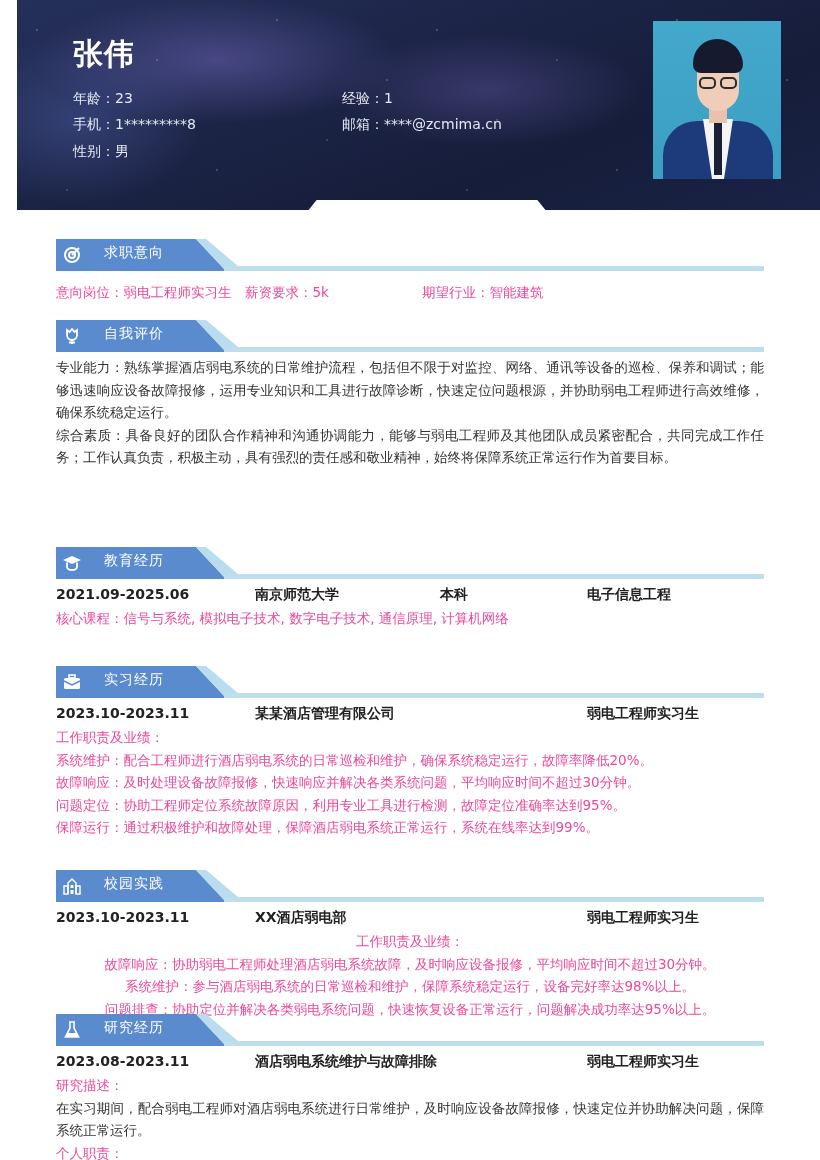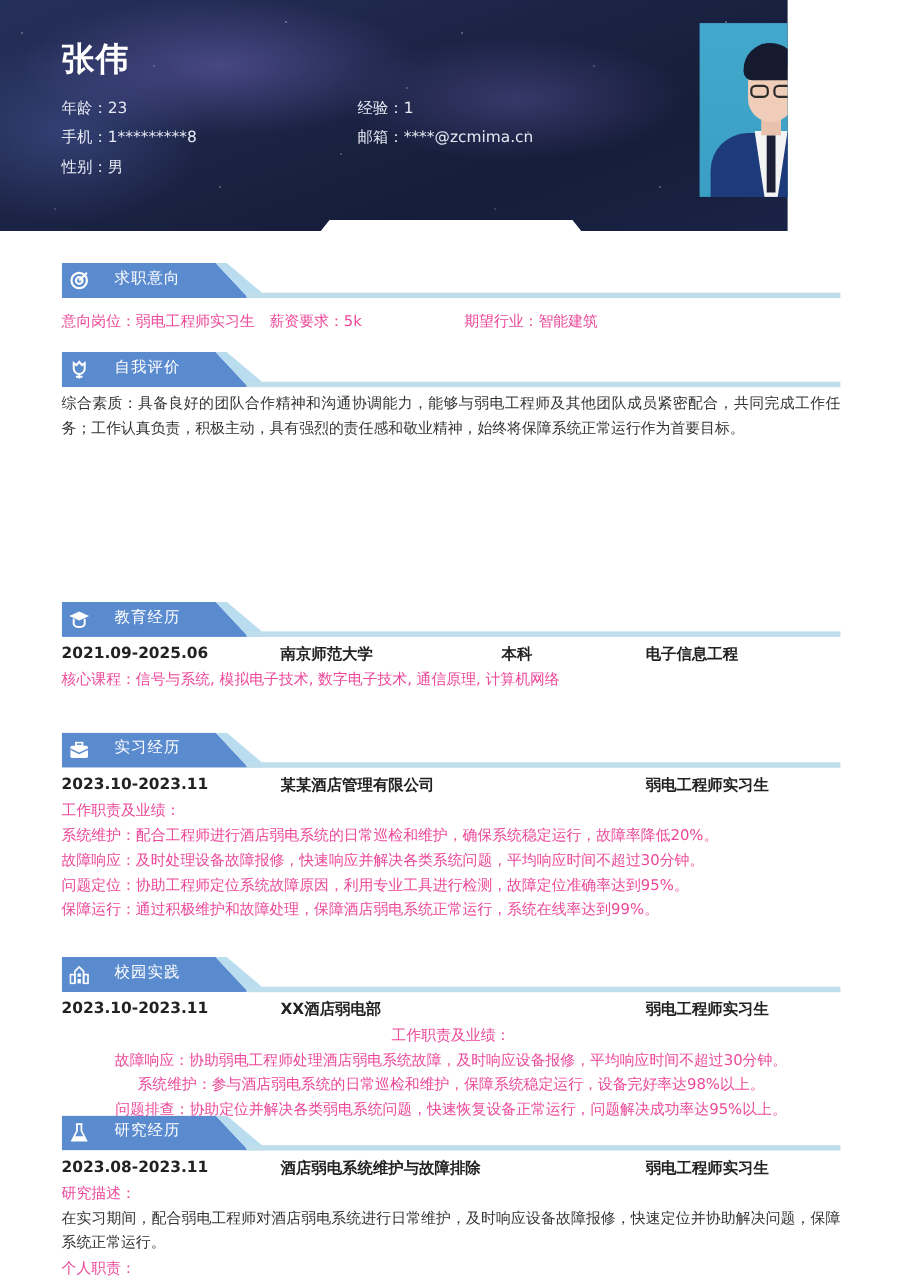--- a/index.html
+++ b/index.html
@@ -1,21 +1,21 @@
 <!DOCTYPE html>
 <html><head>
 <meta charset="utf-8">
 <style>
   * { box-sizing: border-box; margin: 0; padding: 0; }
   html, body { width: 820px; height: 1160px; overflow: hidden; background: #ffffff; }
   body { font-family: "DejaVu Sans", "Liberation Sans", sans-serif; color: #333333; position: relative; }
 
   
   .banner {
-    position: absolute; left: 0; top: 0; width: 716px; height: 210px;
+    position: absolute; left: 17px; top: 0; width: 804px; height: 210px;
     background:
       radial-gradient(ellipse 260px 90px at 200px 60px, rgba(120,110,200,0.45), transparent 70%),
       radial-gradient(ellipse 220px 80px at 470px 90px, rgba(110,100,180,0.35), transparent 70%),
       radial-gradient(ellipse 180px 120px at 60px 120px, rgba(90,110,190,0.35), transparent 70%),
       linear-gradient(160deg, #25305a 0%, #1c2446 40%, #161d3a 70%, #1a2346 100%);
     overflow: hidden;
   }
   .stars {
     position: absolute; inset: 0;
     background-image:
@@ -138,41 +138,42 @@
       <div class="underline"></div>
     <span class="icon">
       <svg width="16" height="18" viewBox="0 0 16 18">
           <path d="M3 3 L5.5 5 L8 2 L10.5 5 L13 3 L13 8 A5 5 0 0 1 3 8 Z" fill="none" stroke="#fff" stroke-width="1.8"></path>
           <path d="M8 13 L8 17 M5 15.5 L11 15.5" stroke="#fff" stroke-width="1.8"></path>
         </svg>
     </span>
     <span class="title">自我评价</span>
   </div>
   <div style="margin-top:4px;">
+    <p class="para">专业能力：熟练掌握酒店弱电系统的日常维护流程，包括但不限于对监控、网络、通讯等设备的巡检、保养和调试；能够迅速响应设备故障报修，运用专业知识和工具进行故障诊断，快速定位问题根源，并协助弱电工程师进行高效维修，确保系统稳定运行。</p>
     <p class="para">综合素质：具备良好的团队合作精神和沟通协调能力，能够与弱电工程师及其他团队成员紧密配合，共同完成工作任务；工作认真负责，积极主动，具有强烈的责任感和敬业精神，始终将保障系统正常运行作为首要目标。</p>
   </div>
 </div>
 
 <div class="section" style="top:547px;">
   <div class="sec-head">
     <div class="blue"></div>
       <div class="stripe"></div>
       <div class="underline"></div>
     <span class="icon">
       <svg width="20" height="18" viewBox="0 0 20 18">
           <path d="M1 6 L10 2 L19 6 L10 10 Z" fill="#fff"></path>
           <path d="M5 8.5 L5 13 A5 3 0 0 0 15 13 L15 8.5" fill="none" stroke="#fff" stroke-width="1.8"></path>
         </svg>
     </span>
     <span class="title">教育经历</span>
   </div>
   <div class="row4" style="margin-top:4px;">
     <span style="left:0;">2021.09-2025.06</span>
     <span style="left:199px;">南京师范大学</span>
-    <span style="left:400px;">本科</span>
+    <span style="left:384px;">本科</span>
     <span style="left:531px;">电子信息工程</span>
   </div>
   <div class="line">核心课程：信号与系统, 模拟电子技术, 数字电子技术, 通信原理, 计算机网络</div>
 </div>
 
 <div class="section" style="top:666px;">
   <div class="sec-head">
     <div class="blue"></div>
       <div class="stripe"></div>
       <div class="underline"></div>

